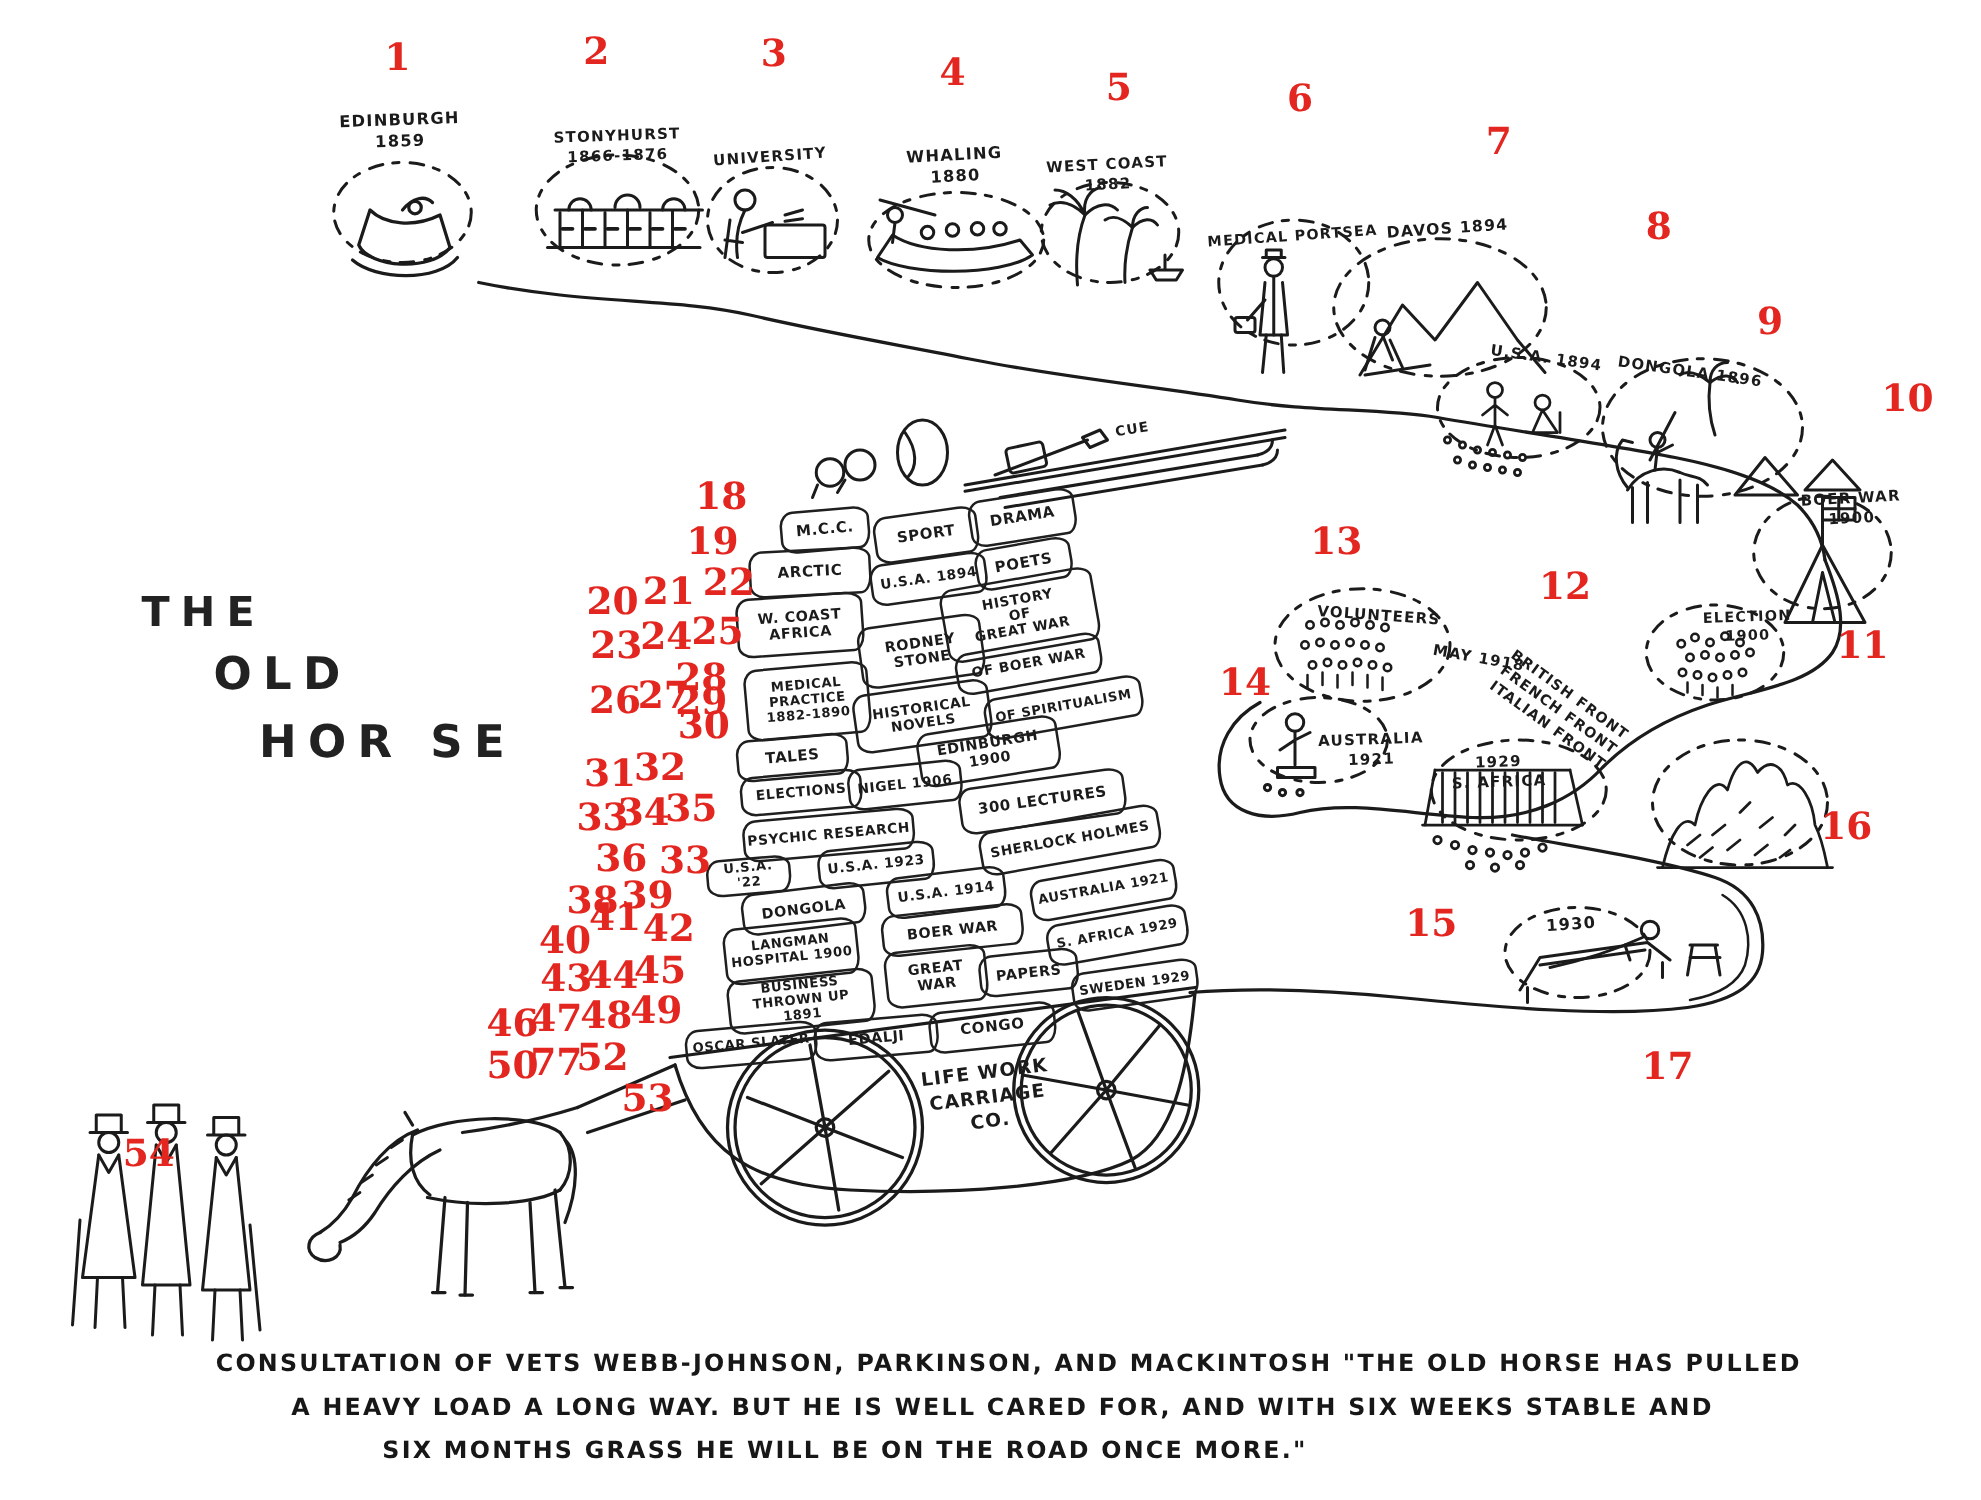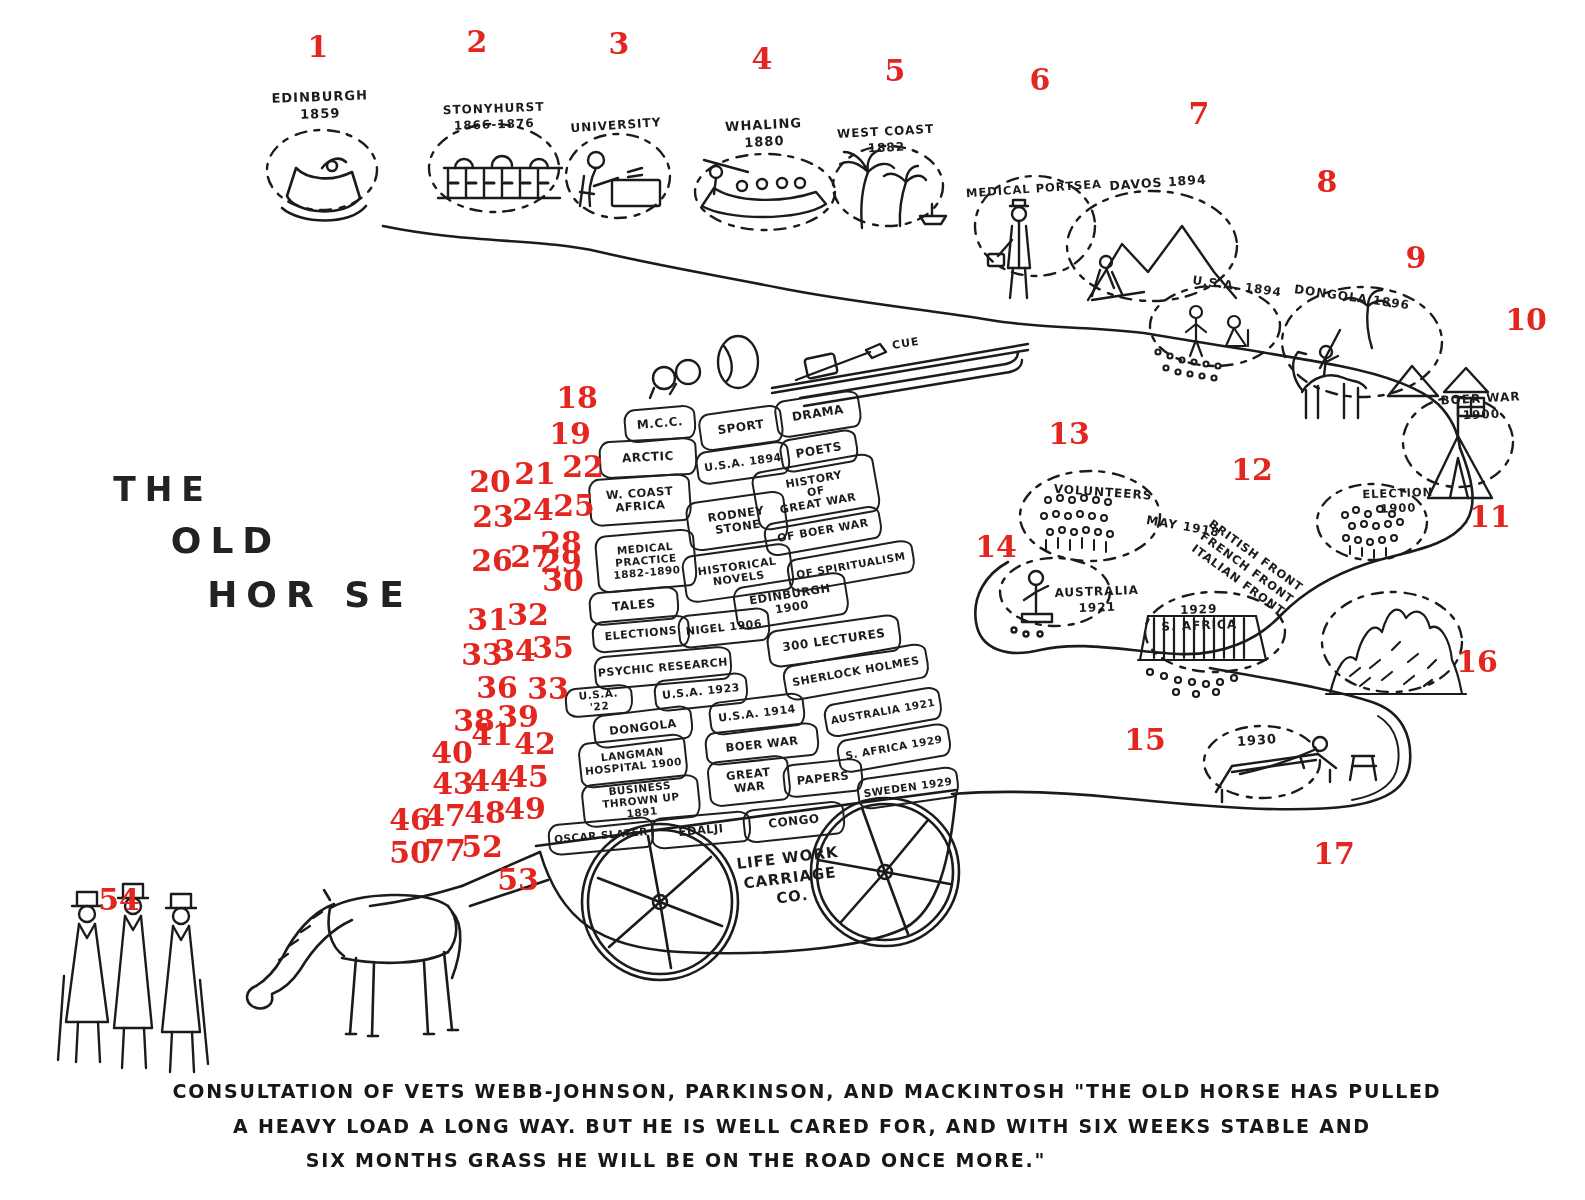--- a/index.html
+++ b/index.html
@@ -439,21 +439,21 @@
       <div class="num" style="left: 490px; top: 781px;">44</div>
       <div class="num" style="left: 528px; top: 777px;">45</div>
       <div class="num" style="left: 410px; top: 820px;">46</div>
       <div class="num" style="left: 445px; top: 816px;">47</div>
       <div class="num" style="left: 485px; top: 813px;">48</div>
       <div class="num" style="left: 525px; top: 809px;">49</div>
       <div class="num" style="left: 410px; top: 853px;">50</div>
       <div class="num" style="left: 445px; top: 851px;">77</div>
       <div class="num" style="left: 482px; top: 847px;">52</div>
       <div class="num" style="left: 518px; top: 845px; margin-top: 35px;">53</div>
-      <div class="num" style="left: 119px; top: 900px;">54</div>
+      <div class="num" style="left: 119px; top: 924px;">54</div>
     </div>
 
   <div class="title-word" id="title1">THE</div>
   <div class="title-word" id="title2">OLD</div>
   <div class="title-word" id="title3">HOR SE</div>
 
   <div class="caption-line" id="cap1">CONSULTATION OF VETS WEBB-JOHNSON, PARKINSON, AND MACKINTOSH  "THE OLD HORSE HAS PULLED</div>
   <div class="caption-line" id="cap3">SIX MONTHS GRASS HE WILL BE ON THE ROAD ONCE MORE."</div>
   <div class="caption-line" id="cap2">A HEAVY LOAD A LONG WAY.  BUT HE IS WELL CARED FOR, AND WITH SIX WEEKS STABLE AND</div>
 </div>

